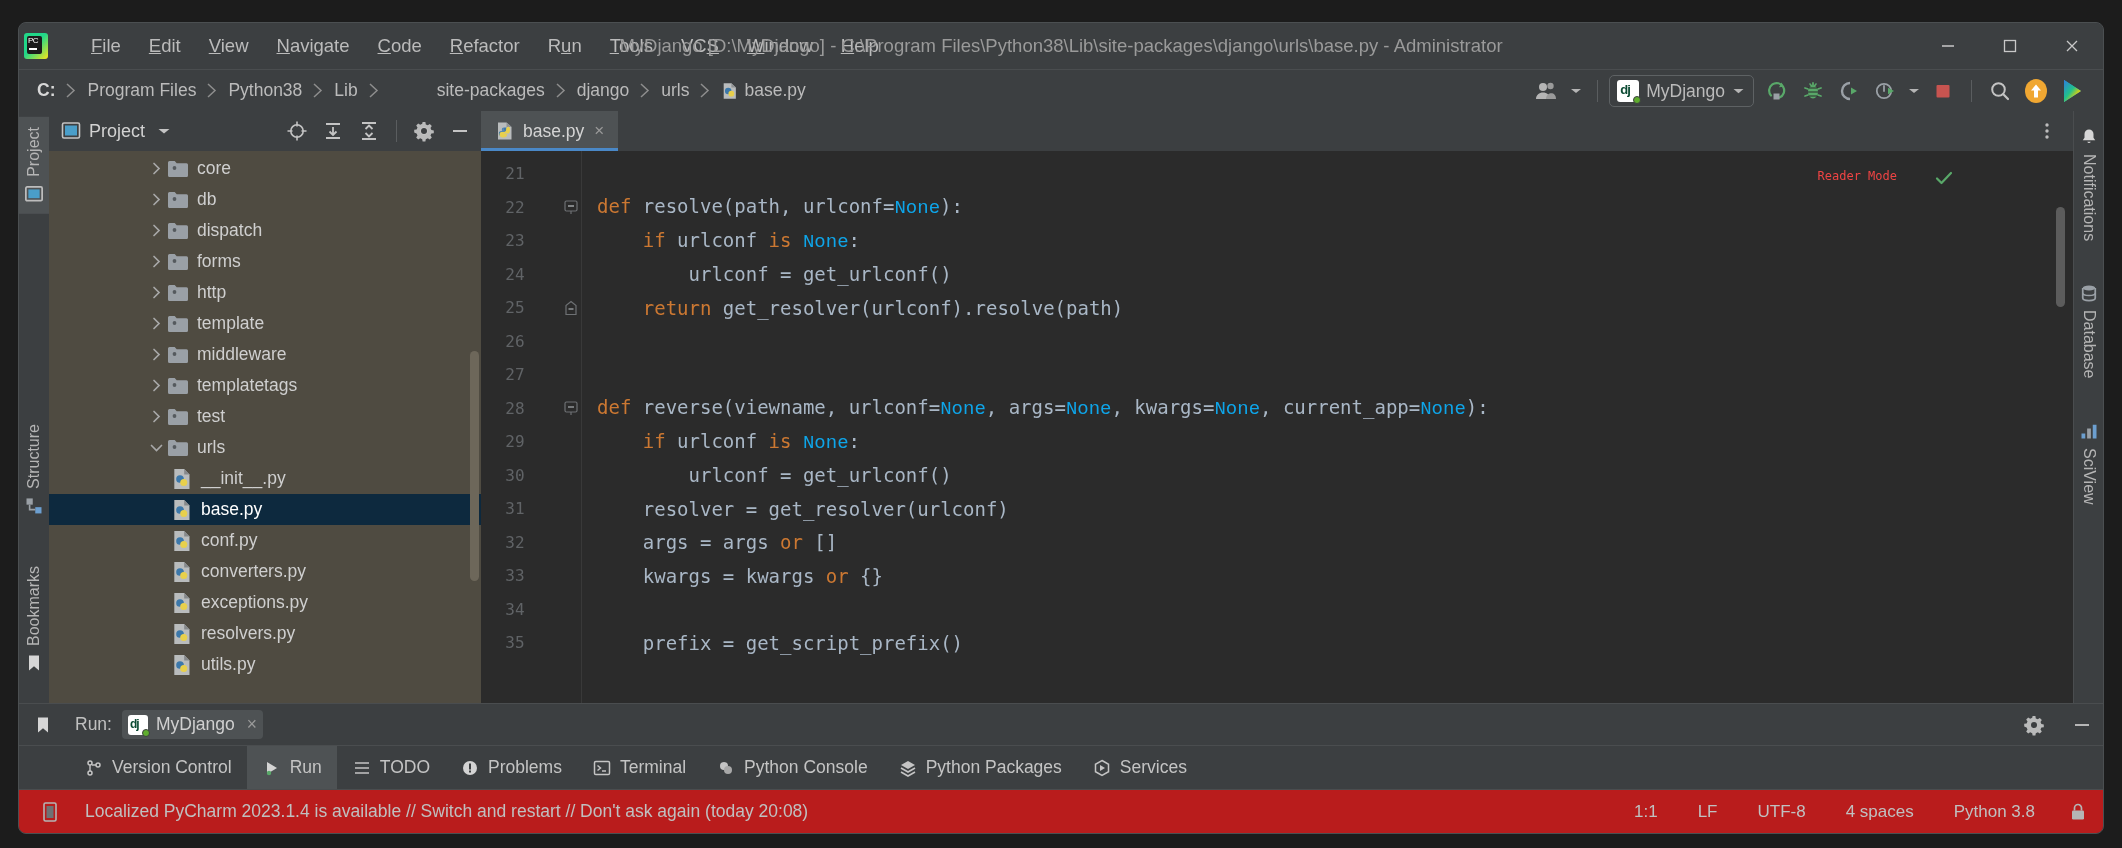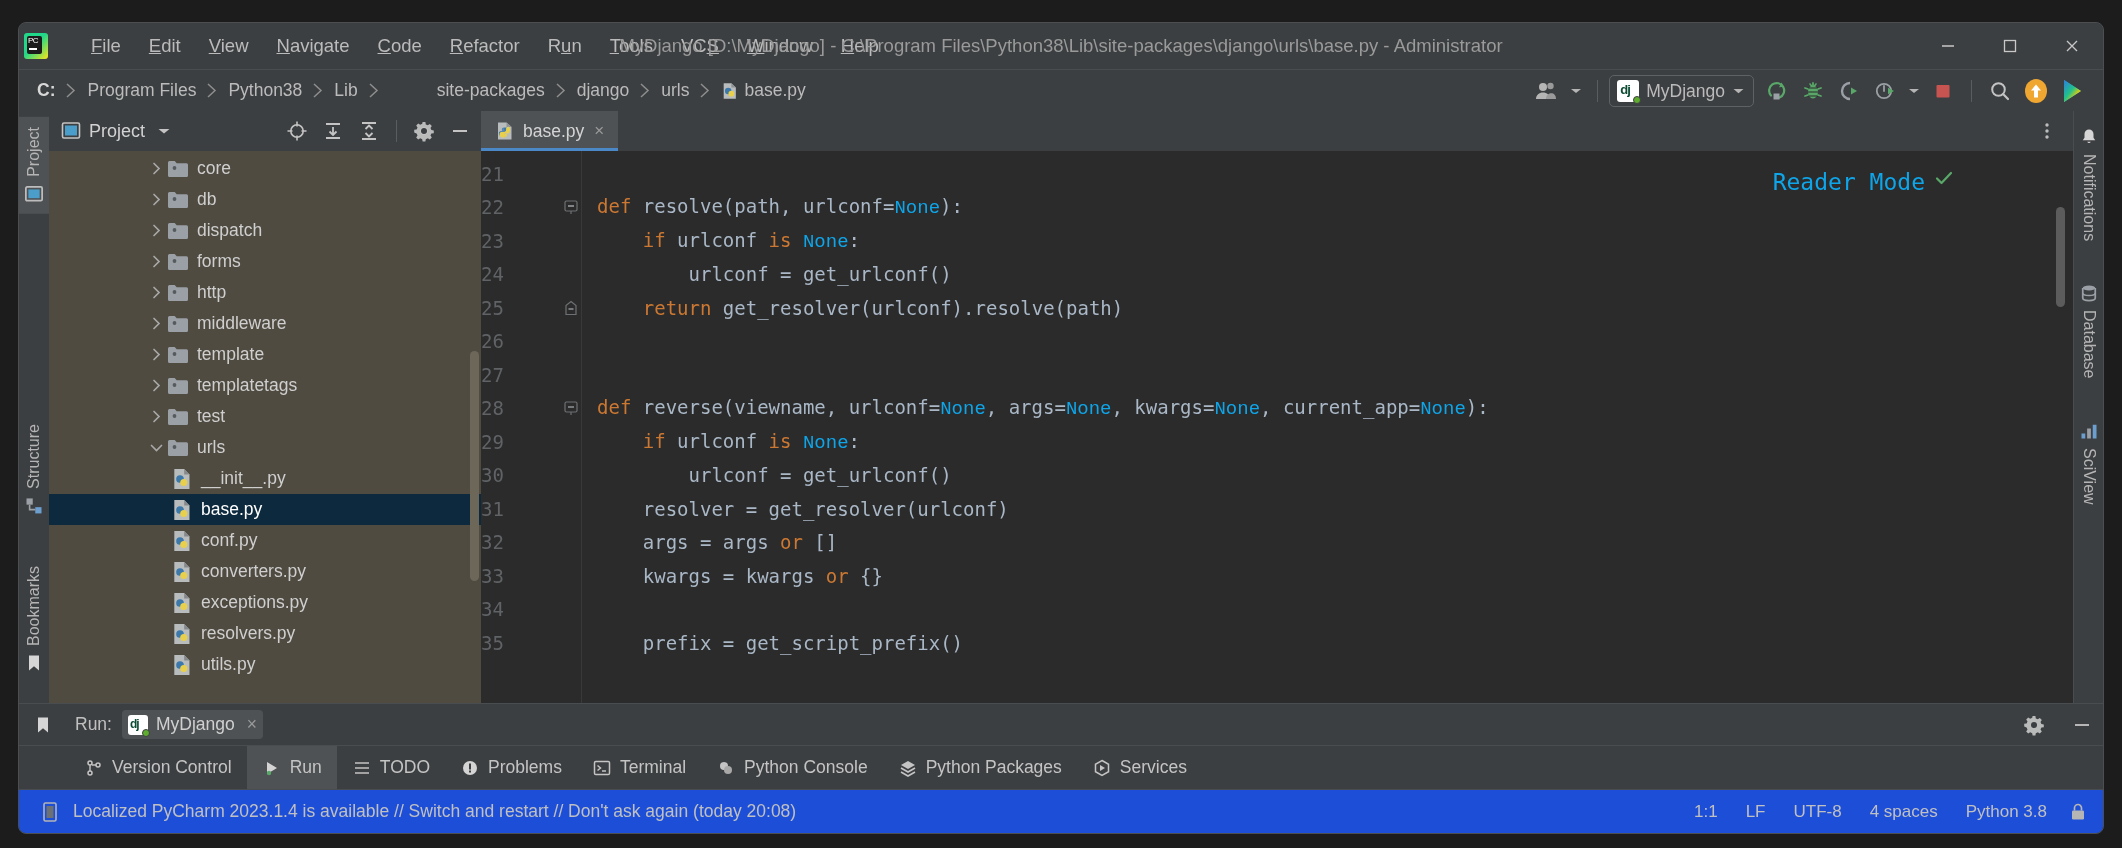--- a/index.html
+++ b/index.html
@@ -163,32 +163,32 @@
   }
   .etab .close { color:#9a9a9a; font-size:17px; padding: 0 2px;}
   .tabbar .gear { position:absolute; right: 10px; top:0; height:40px; width:32px;
      display:flex;align-items:center;justify-content:center;}
 
   .editor {
     flex:1; position:relative; background:#2b2b2b; overflow:hidden;
     font-family:"DejaVu Sans Mono", monospace;
   }
   .reader-mode {
-    position:absolute; right: 148px; top: 18px; color:#0ea5e9; font-size:23px;
+    position:absolute; right: 176px; top: 18px; color:#ef4444; font-size:12px;
   }
   .insp-ok { position:absolute; right: 118px; top: 16px; }
   .code-scroll {
     position:absolute; right: 8px; top: 56px; width: 9px; height: 100px;
     background:#5c5c5c; border-radius:5px;
   }
   .gutter-line { position:absolute; left: 100px; top:0; bottom:0; width:1px; background:#393939;}
   .codeline { display:flex; align-items:center; height: 33.5px; }
   .lnum {
-    width: 78px; flex:0 0 78px; text-align:left; padding-right: 10px;
-    color:#606366; font-size:19px;
+    width: 78px; flex:0 0 78px; text-align:center; padding-right: 10px;
+    color:#606366; font-size:16px;
   }
   .fold { width: 24px; flex:0 0 24px; display:flex; align-items:center; justify-content:center; }
   .code { font-size:19px; color:#a9b7c6; white-space:pre; padding-left: 14px;}
   .kw { color:#cc7832; }
   .fn { color:#a9b7c6; }
   .none-lit { color:#0ea5e9;font-family:Liberation Mono, monospace; }
 
   
   .runhead {
     height: 42px; flex:0 0 42px; background:#3c3f41; display:flex; align-items:center;
@@ -209,22 +209,22 @@
   }
   .btab {
     display:flex; align-items:center; gap:8px; padding: 0 15px; font-size:17.5px;
     color:#c4c4c4; white-space:nowrap;
   }
   .btab.sel { background:#4e5254; }
   .btab .bico { width:20px;height:20px;flex:0 0 20px;display:flex;align-items:center;justify-content:center;}
 
   
   .statusbar {
-    height: 44px; flex:0 0 44px; background:#1d4ed8; display:flex; align-items:center;
-    padding: 0 14px 0 20px; border-top:1px solid #4a4d4f; gap: 12px;
+    height: 44px; flex:0 0 44px; background:#b91c1c; display:flex; align-items:center;
+    padding: 0 14px 0 20px; border-top:1px solid #4a4d4f; gap: 24px;
   }
   .statusbar .msg { color:#c0c0c0; font-size:17.5px; }
   .statusbar .ssp { flex:1; }
   .sitem { color:#c0c0c0; font-size:17px; padding: 3px 8px; border-radius:3px; white-space:nowrap;}
   svg { shape-rendering: geometricPrecision; }
 </style>
 </head>
 <body>
 
 <div class="app">
@@ -570,34 +570,34 @@
             <span style="display:inline-block;width:96px;flex:0 0 96px"></span>
             <span class="twist">
               <svg width="13" height="15" viewBox="0 0 13 15">
                 <path d="M4 2.5l5 5-5 5" fill="none" stroke="#a8a8a8" stroke-width="1.7" stroke-linecap="round"></path>
               </svg>
             </span>
             <span class="ficon"><svg width="22" height="19" viewBox="0 0 22 19">
                 <path d="M1 3.5A1.5 1.5 0 0 1 2.5 2h5.2l2 2.2h9.8A1.5 1.5 0 0 1 21 5.7v10.8a1.5 1.5 0 0 1-1.5 1.5h-17A1.5 1.5 0 0 1 1 16.5z" fill="#9aa0a6"></path>
                 <circle cx="7.5" cy="9" r="1.9" fill="#555a5e"></circle>
               </svg></span>
-            <span>middleware</span>
+            <span>template</span>
           </div>
           <div class="trow">
             <span style="display:inline-block;width:96px;flex:0 0 96px"></span>
             <span class="twist">
               <svg width="13" height="15" viewBox="0 0 13 15">
                 <path d="M4 2.5l5 5-5 5" fill="none" stroke="#a8a8a8" stroke-width="1.7" stroke-linecap="round"></path>
               </svg>
             </span>
             <span class="ficon"><svg width="22" height="19" viewBox="0 0 22 19">
                 <path d="M1 3.5A1.5 1.5 0 0 1 2.5 2h5.2l2 2.2h9.8A1.5 1.5 0 0 1 21 5.7v10.8a1.5 1.5 0 0 1-1.5 1.5h-17A1.5 1.5 0 0 1 1 16.5z" fill="#9aa0a6"></path>
                 <circle cx="7.5" cy="9" r="1.9" fill="#555a5e"></circle>
               </svg></span>
-            <span>template</span>
+            <span>middleware</span>
           </div>
           <div class="trow">
             <span style="display:inline-block;width:96px;flex:0 0 96px"></span>
             <span class="twist">
               <svg width="13" height="15" viewBox="0 0 13 15">
                 <path d="M4 2.5l5 5-5 5" fill="none" stroke="#a8a8a8" stroke-width="1.7" stroke-linecap="round"></path>
               </svg>
             </span>
             <span class="ficon"><svg width="22" height="19" viewBox="0 0 22 19">
                 <path d="M1 3.5A1.5 1.5 0 0 1 2.5 2h5.2l2 2.2h9.8A1.5 1.5 0 0 1 21 5.7v10.8a1.5 1.5 0 0 1-1.5 1.5h-17A1.5 1.5 0 0 1 1 16.5z" fill="#9aa0a6"></path>

